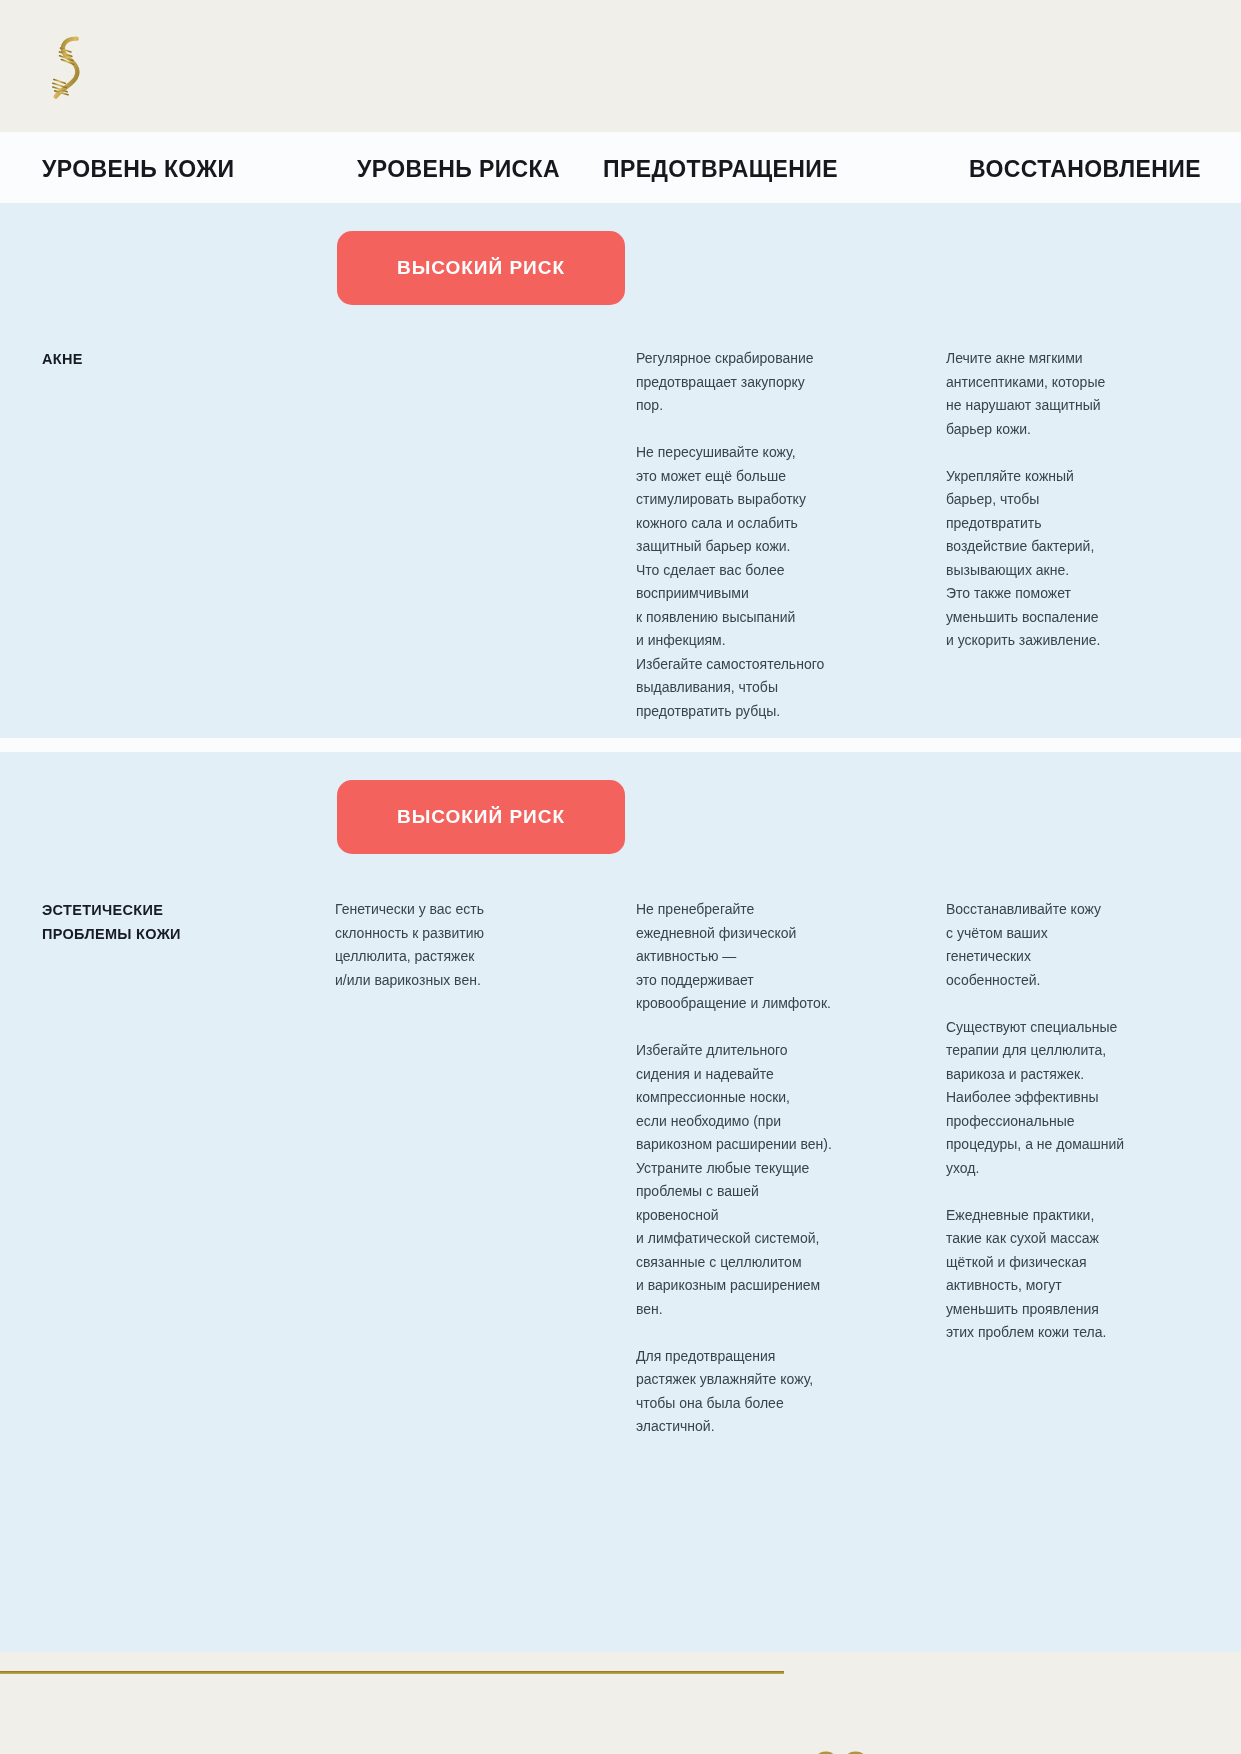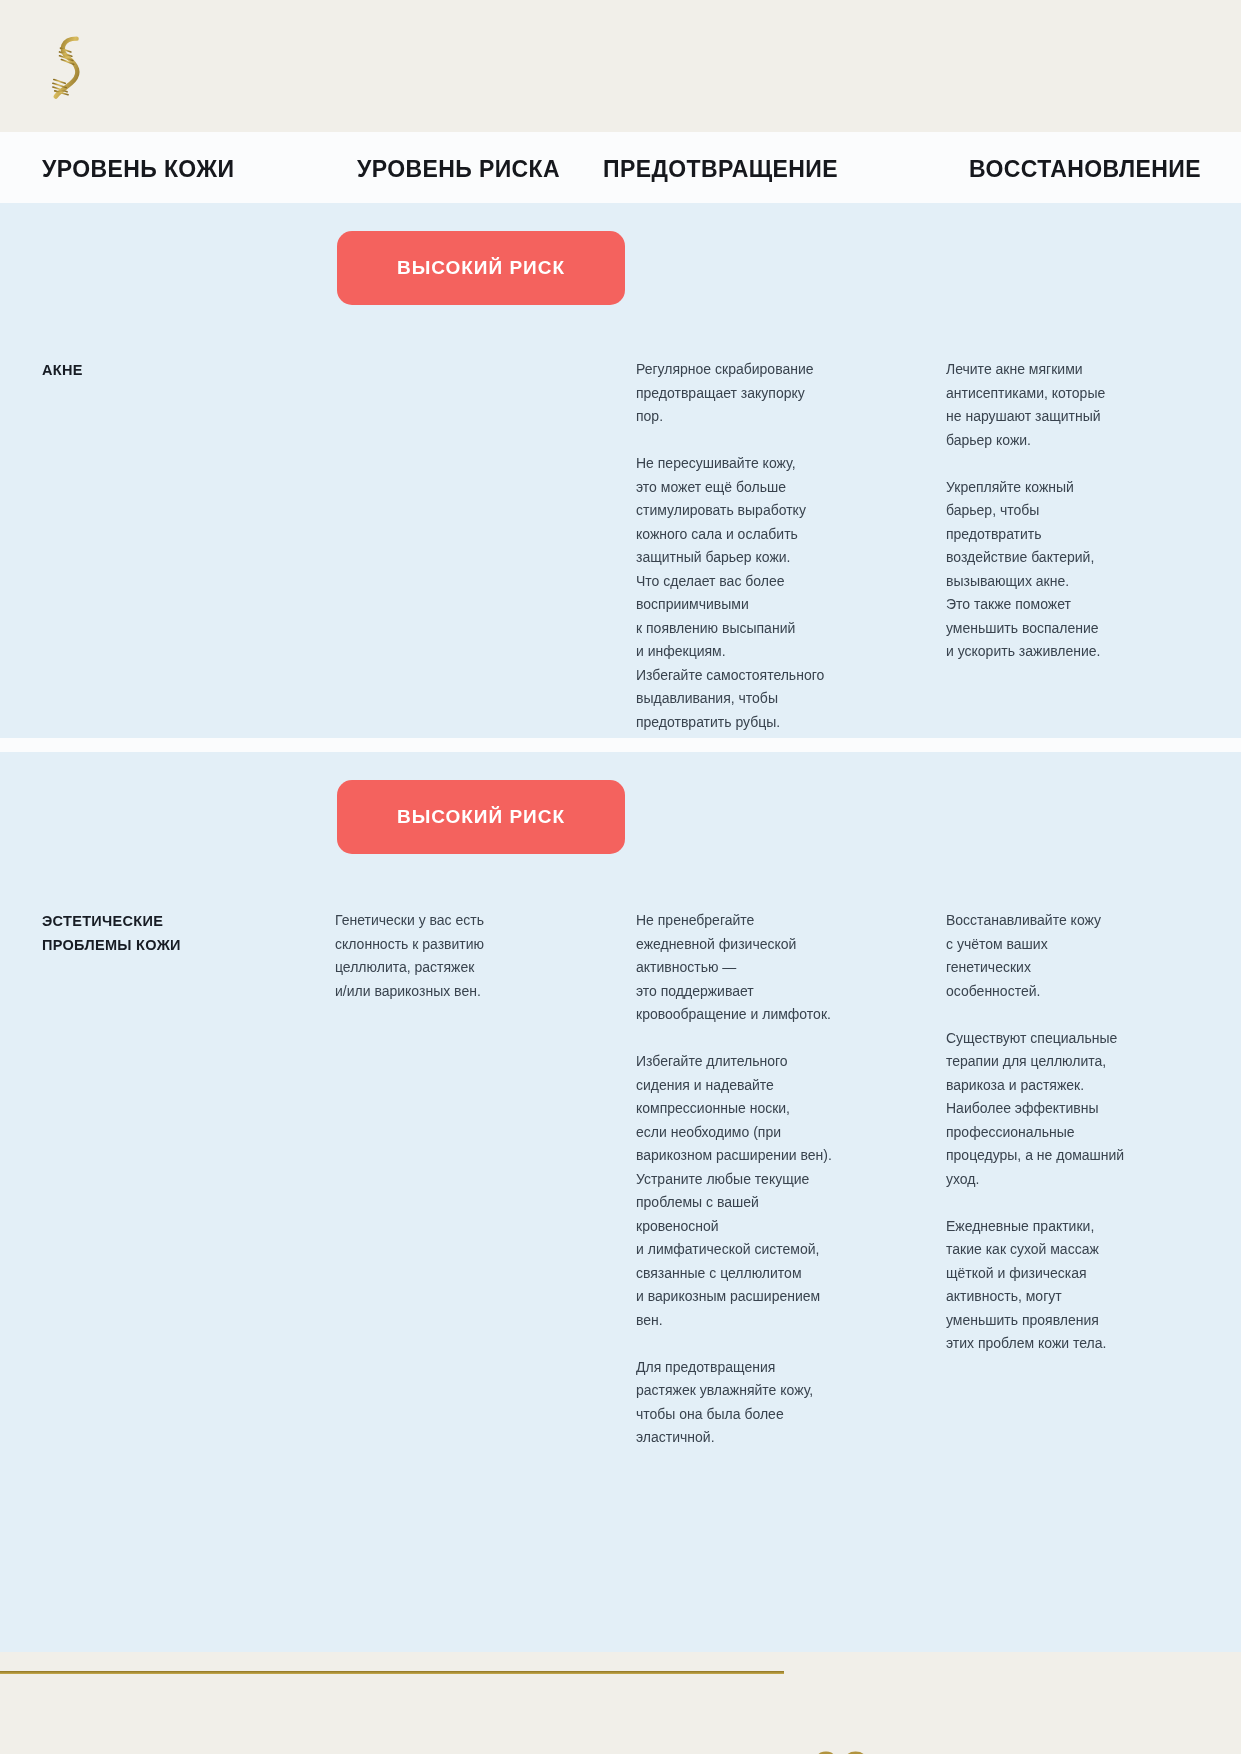--- a/index.html
+++ b/index.html
@@ -35,21 +35,20 @@
     display:flex;align-items:center;justify-content:center;
     color:#ffffff;font-size:19px;font-weight:bold;letter-spacing:1px;
     white-space:nowrap;
   }
   .badge-s1{top:231px;}
   .badge-s2{top:780px;}
   .cell{
     position:absolute;
     font-size:14px;line-height:23.5px;color:#39434e;
     white-space:pre-line;
-    margin-top:11px;
   }
   .problem{
     font-weight:bold;color:#171c24;font-size:14.5px;line-height:24px;
     letter-spacing:0.3px;
   }
   .r1{top:347px;} .r2{top:898px;}
   .c1{left:42px;width:285px;}
   .c2{left:335px;width:290px;}
   .c3{left:636px;width:300px;}
   .c4{left:946px;width:285px;}

